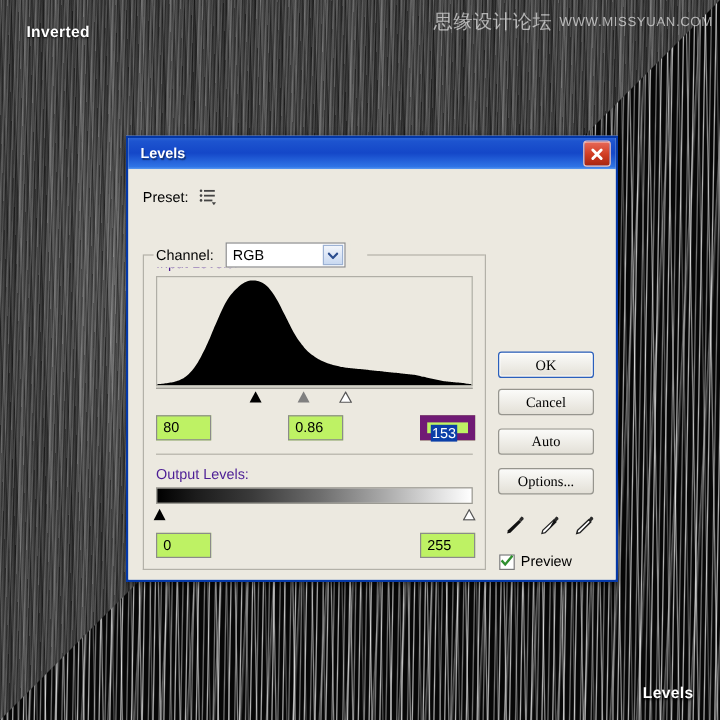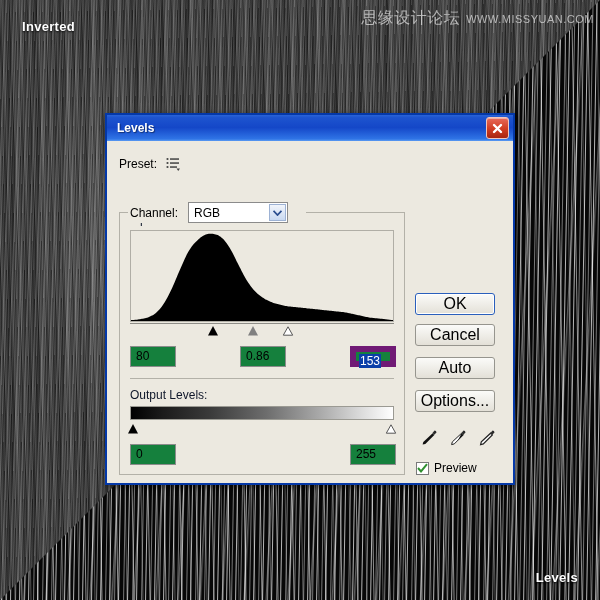--- a/index.html
+++ b/index.html
@@ -220,21 +220,21 @@
   .gb-legend {
     position: absolute;
     top: -10px; left: 10px;
     display: flex; align-items: center; gap: 10px;
     background: #ece9e0;
     padding-right: 4px;
   }
 
   .section-label {
     font-size: 12px;
-    color: #0f172a;
+    color: #4c1d95;
     margin: 40px 0 4px 2px;
   }
 
   
   .hist-wrap {
     background: #ece9e0;
     border: 1px solid #b0aea6;
     box-sizing: border-box;
     width: 264px; height: 92px;
     margin-left: 2px;
@@ -267,21 +267,21 @@
   .inputs-row {
     position: relative;
     width: 266px; height: 22px;
     margin: 7px 0 0 2px;
   }
   .numbox {
     position: absolute;
     top: 0;
     height: 21px;
     width: 46px;
-    background: #15803d;
+    background: #bef264;
     border: 1px solid #8b8b8b;
     box-sizing: border-box;
     font-size: 12px;
     color: #000;
     line-height: 19px;
     padding-left: 5px;
     cursor: text;
     font-family: "Liberation Sans", sans-serif;
   }
   .numbox.center { }
@@ -311,28 +311,28 @@
   }
 
   
   .btn {
     width: 80px;
     height: 22px;
     margin-bottom: 9px;
     border: 1px solid #96958e;
     border-radius: 3px;
     background: linear-gradient(180deg,#fbfbf9,#e3e0d7);
-    font-size: 16px;
+    font-size: 12px;
     color: #000;
     display: flex;
     align-items: center;
     justify-content: center;
     cursor: pointer;
     box-sizing: border-box;
-    font-family: Liberation Sans, sans-serif;
+    font-family: Liberation Serif, serif;
   }
   .btn.default {
     border: 1px solid #2a5fbc;
     box-shadow: inset 0 0 0 1px #ffffff;
   }
   .btn.spaced { margin-top: 11px; }
 
   .droppers {
     display: flex;
     gap: 9px;

